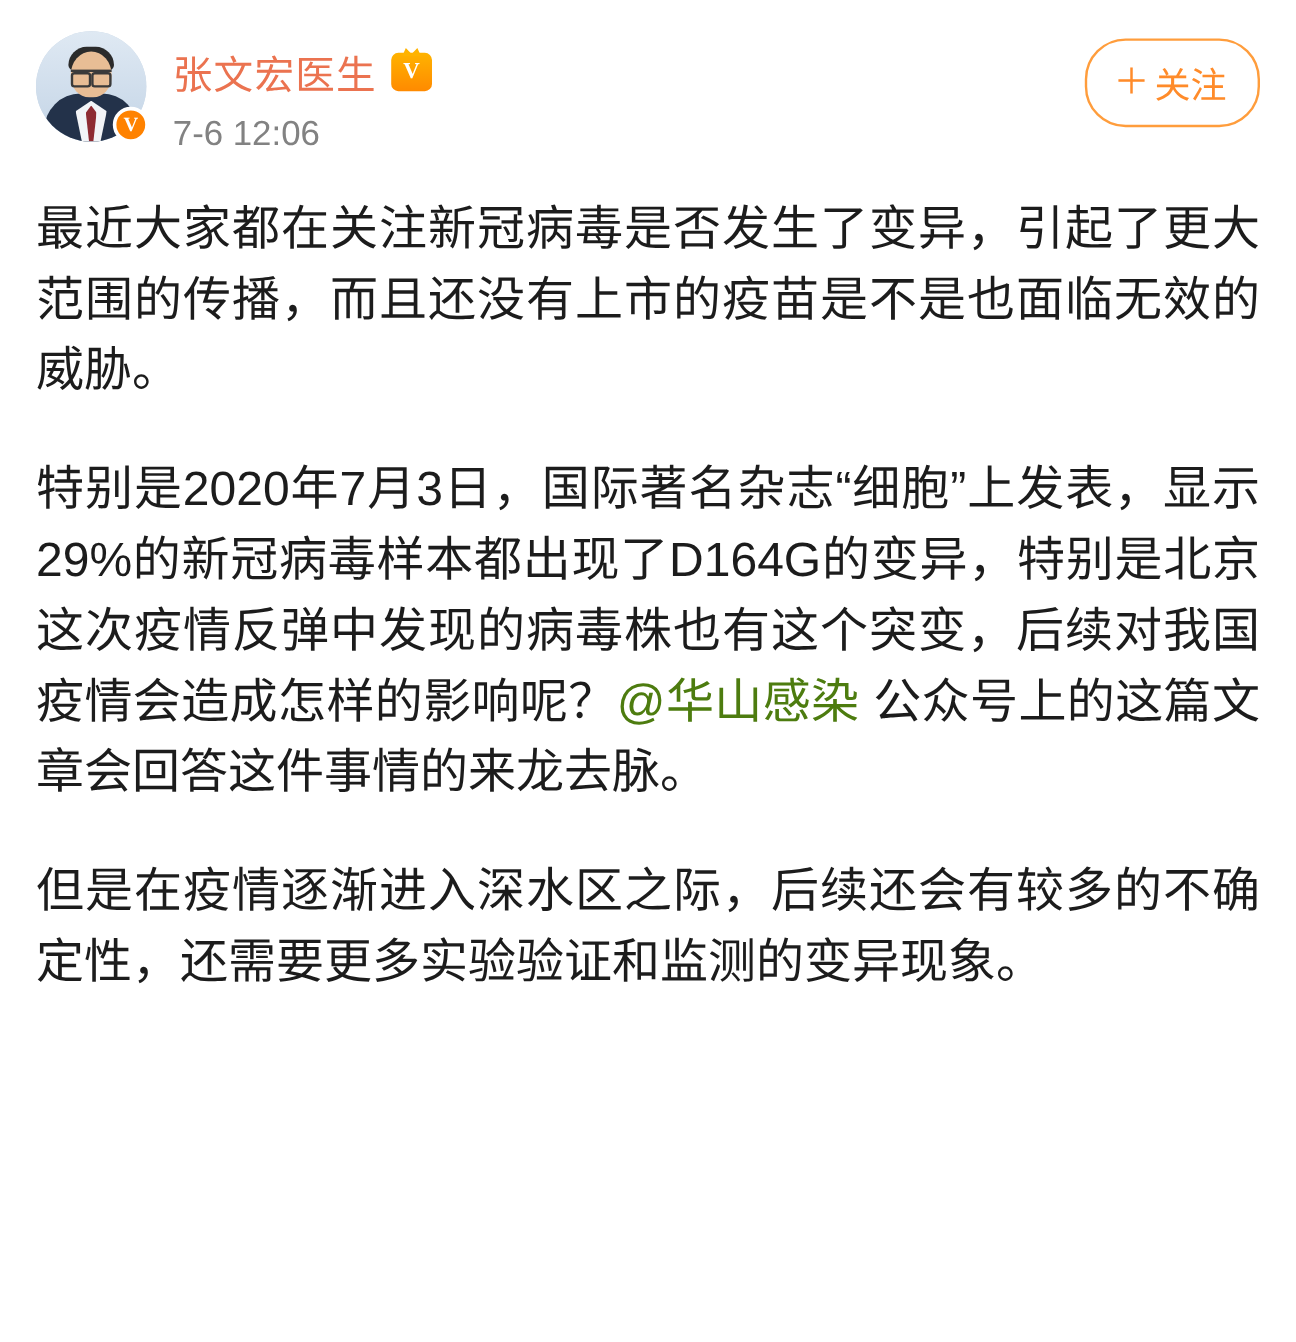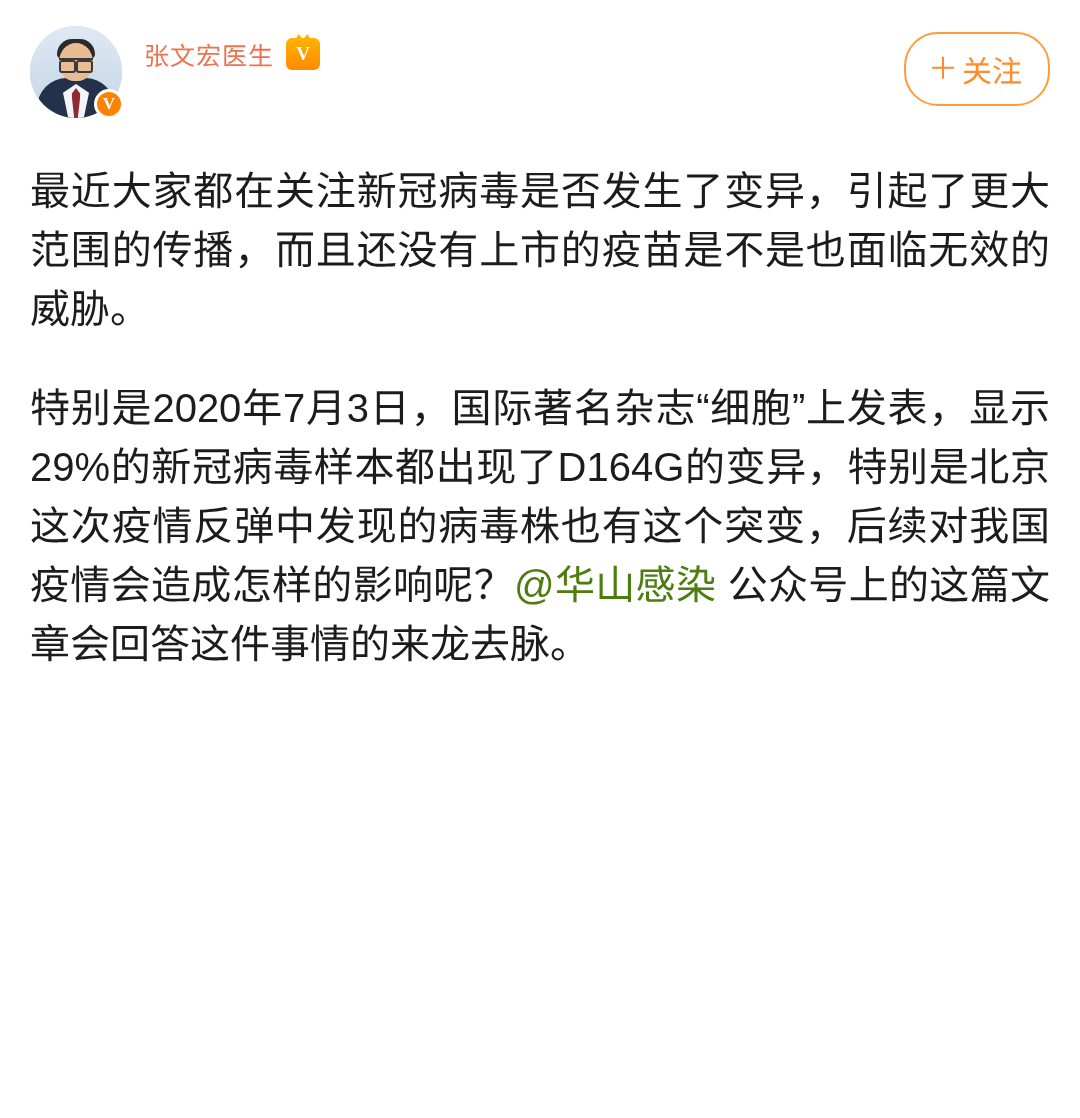--- a/index.html
+++ b/index.html
@@ -131,21 +131,21 @@
 
   .header-texts {
     margin-left: 22px;
     padding-top: 14px;
   }
   .name-row {
     display: flex;
     align-items: center;
   }
   .username {
-    font-size: 25px;
+    font-size: 33px;
     color: #eb7350;
     letter-spacing: 1px;
     font-family: "Liberation Sans", "DejaVu Sans", sans-serif;
   }
   .badge-icon {
     margin-left: 12px;
     width: 34px;
     height: 32px;
     border-radius: 6px;
     background: linear-gradient(180deg,#ffb300 0%, #ff8a00 100%);
@@ -237,26 +237,28 @@
         <div class="glasses"></div>
       </div>
       <div class="verified">V</div>
     </div>
 
     <div class="header-texts">
       <div class="name-row">
         <span class="username">张文宏医生</span>
         <span class="badge-icon"></span>
       </div>
+      <div class="timestamp">7-6 12:06</div>
     </div>
 
     <div class="follow-btn">
       <span class="plus">＋</span>
       <span>关注</span>
     </div>
   </div>
 
   <div class="content">
     <p class="para">最近大家都在关注新冠病毒是否发生了变异，引起了更大范围的传播，而且还没有上市的疫苗是不是也面临无效的威胁。</p>
     <p class="para"><span>特别是2020年7月3日，国际著名杂志“细胞”上发表，显示29%的新冠病毒样本都出现了D164G的变异，特别是北京这次疫情反弹中发现的病毒株也有这个突变，后续对我国疫情会造成怎样的影响呢？</span><span class="mention">@华山感染</span><span> 公众号上的这篇文章会回答这件事情的来龙去脉。</span></p>
+    <p class="para">但是在疫情逐渐进入深水区之际，后续还会有较多的不确定性，还需要更多实验验证和监测的变异现象。</p>
   </div>
 
 </div>
 
 </body></html>

